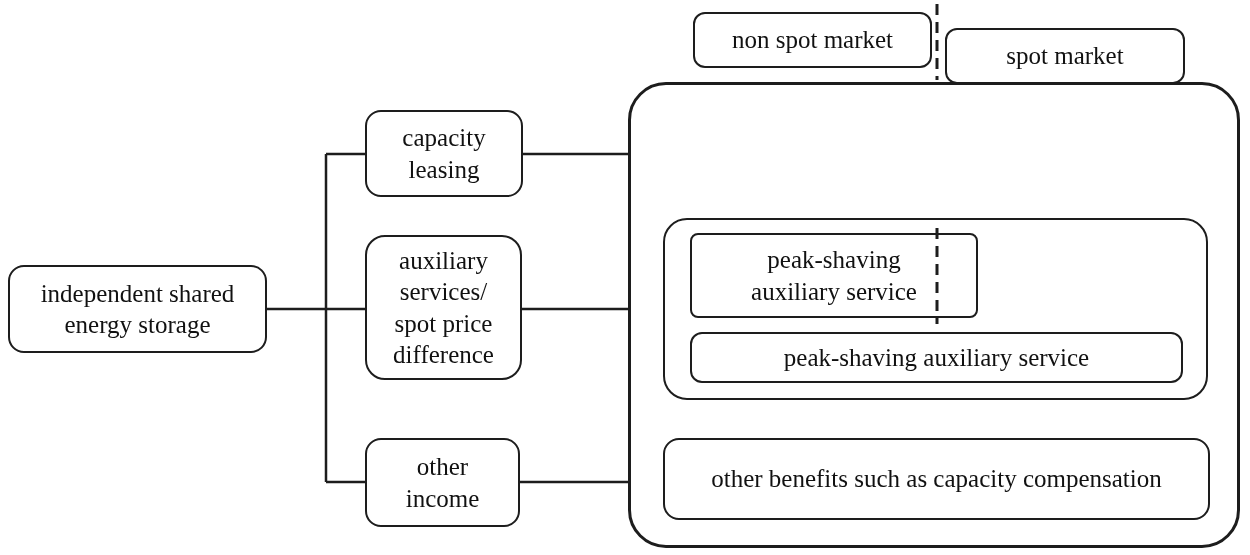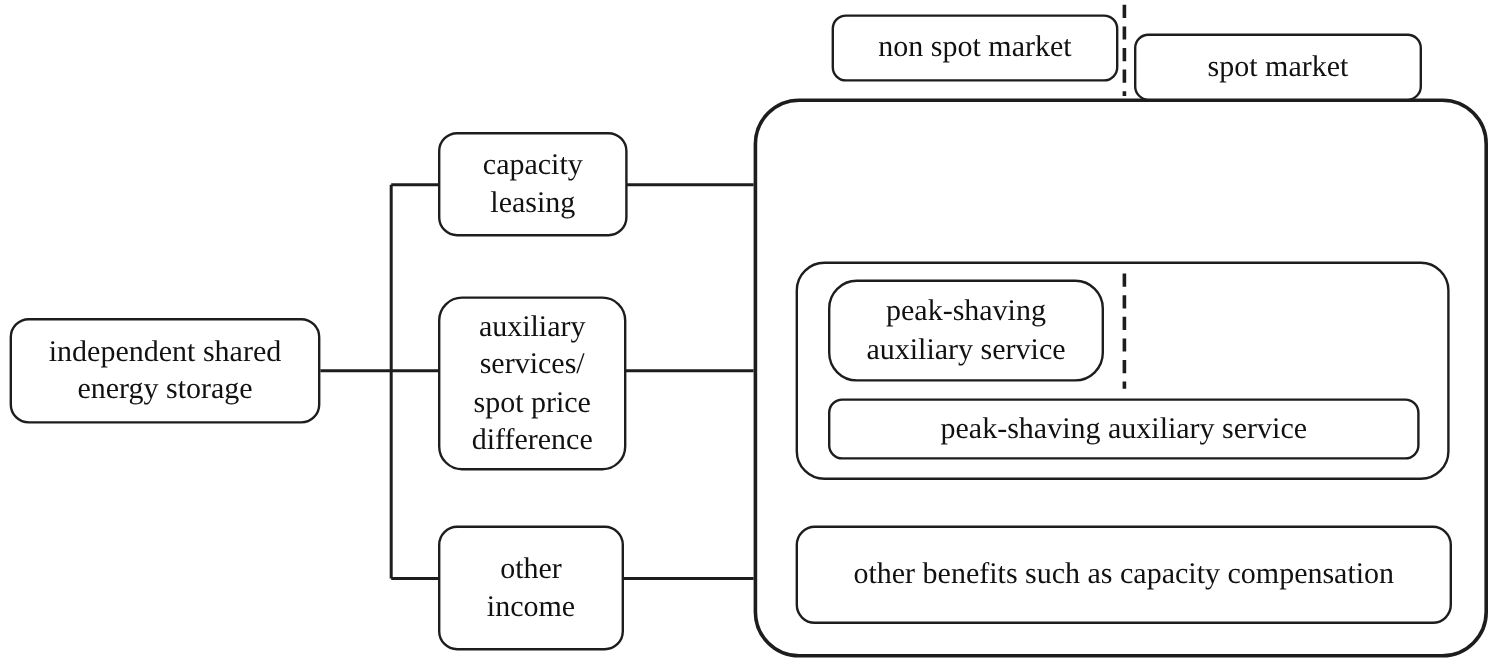--- a/index.html
+++ b/index.html
@@ -53,31 +53,31 @@
     background: #ffffff;
     z-index: 2;
     box-sizing: border-box;
   }
 
   
   .source-node   { left: 8px;   top: 265px; width: 259px; height: 88px;  border-radius: 16px; }
 
   
   .branch-capacity { left: 365px; top: 110px; width: 158px; height: 87px;  border-radius: 16px; }
-  .branch-aux      { left: 365px; top: 235px; width: 157px; height: 145px; border-radius: 20px; margin-top: 12px; }
-  .branch-other    { left: 365px; top: 438px; width: 155px; height: 104px;  border-radius: 16px; }
+  .branch-aux      { left: 365px; top: 235px; width: 157px; height: 145px; border-radius: 20px; }
+  .branch-other    { left: 365px; top: 438px; width: 155px; height: 89px;  border-radius: 16px; }
 
   
   .header-nonspot { left: 693px; top: 12px; width: 239px; height: 56px; border-radius: 12px; }
   .header-spot    { left: 945px; top: 28px; width: 240px; height: 56px; border-radius: 12px; }
 
   
   .rev-capacity-lease { left: 663px; top: 108px; width: 547px; height: 74px;  border-radius: 16px; }
   .rev-group          { left: 663px; top: 218px; width: 545px; height: 182px; border-radius: 24px; background: #ffffff; }
-  .rev-peak-nonspot   { left: 690px; top: 233px; width: 230px; height: 85px;  border-radius: 24px; z-index: 4; }
+  .rev-peak-nonspot   { left: 690px; top: 233px; width: 288px; height: 85px;  border-radius: 8px; z-index: 4; }
   .rev-arbitrage      { left: 942px; top: 233px; width: 241px; height: 85px;  border-radius: 16px; z-index: 4; }
   .rev-peak-wide      { left: 690px; top: 332px; width: 493px; height: 51px;  border-radius: 12px; z-index: 4; }
   .rev-other          { left: 663px; top: 438px; width: 547px; height: 82px;  border-radius: 16px; }
 </style>
 </head>
 <body>
 
 <div class="canvas">
 
   <svg class="wires" viewBox="0 0 1250 555" aria-hidden="true">

